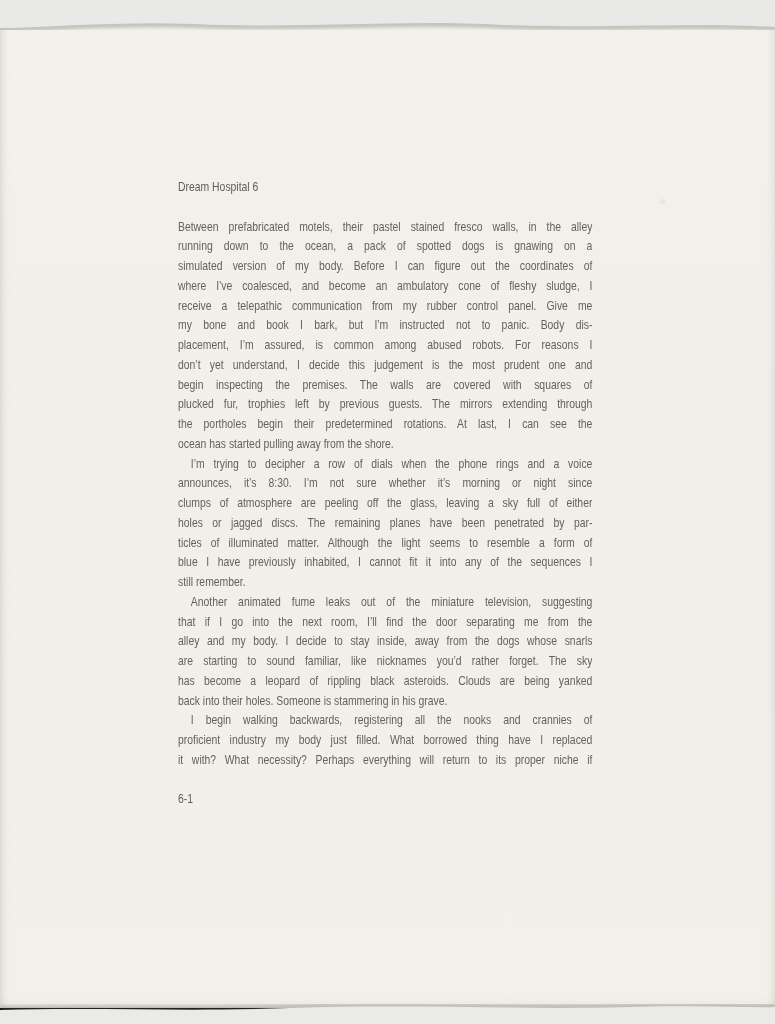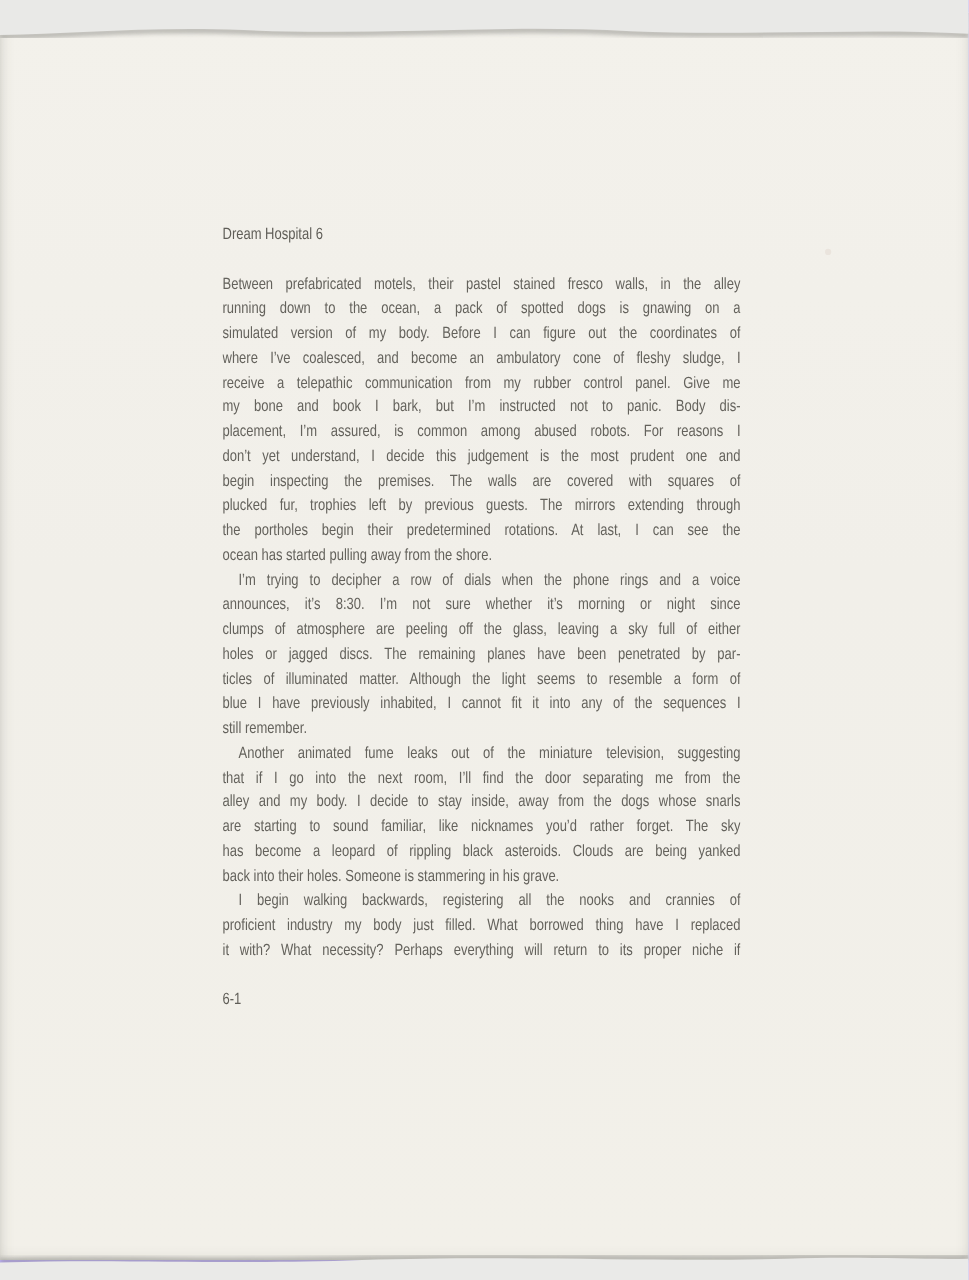--- a/index.html
+++ b/index.html
@@ -5,21 +5,21 @@
   html, body {
     margin: 0;
     padding: 0;
     background: #e9e9e7;
     font-family: "Liberation Sans", sans-serif;
   }
   .scene {
     position: relative;
     width: 775px;
     height: 1024px;
-    background: #c4b5fd;
+    background: #000000;
     overflow: hidden;
   }
   .paper {
     position: absolute;
     left: 0;
     top: 10px;
     width: 775px;
     height: 998px;
     background: linear-gradient(180deg, #f3f1eb 0%, #f1efe9 45%, #f2f0e9 100%);
     box-shadow:

